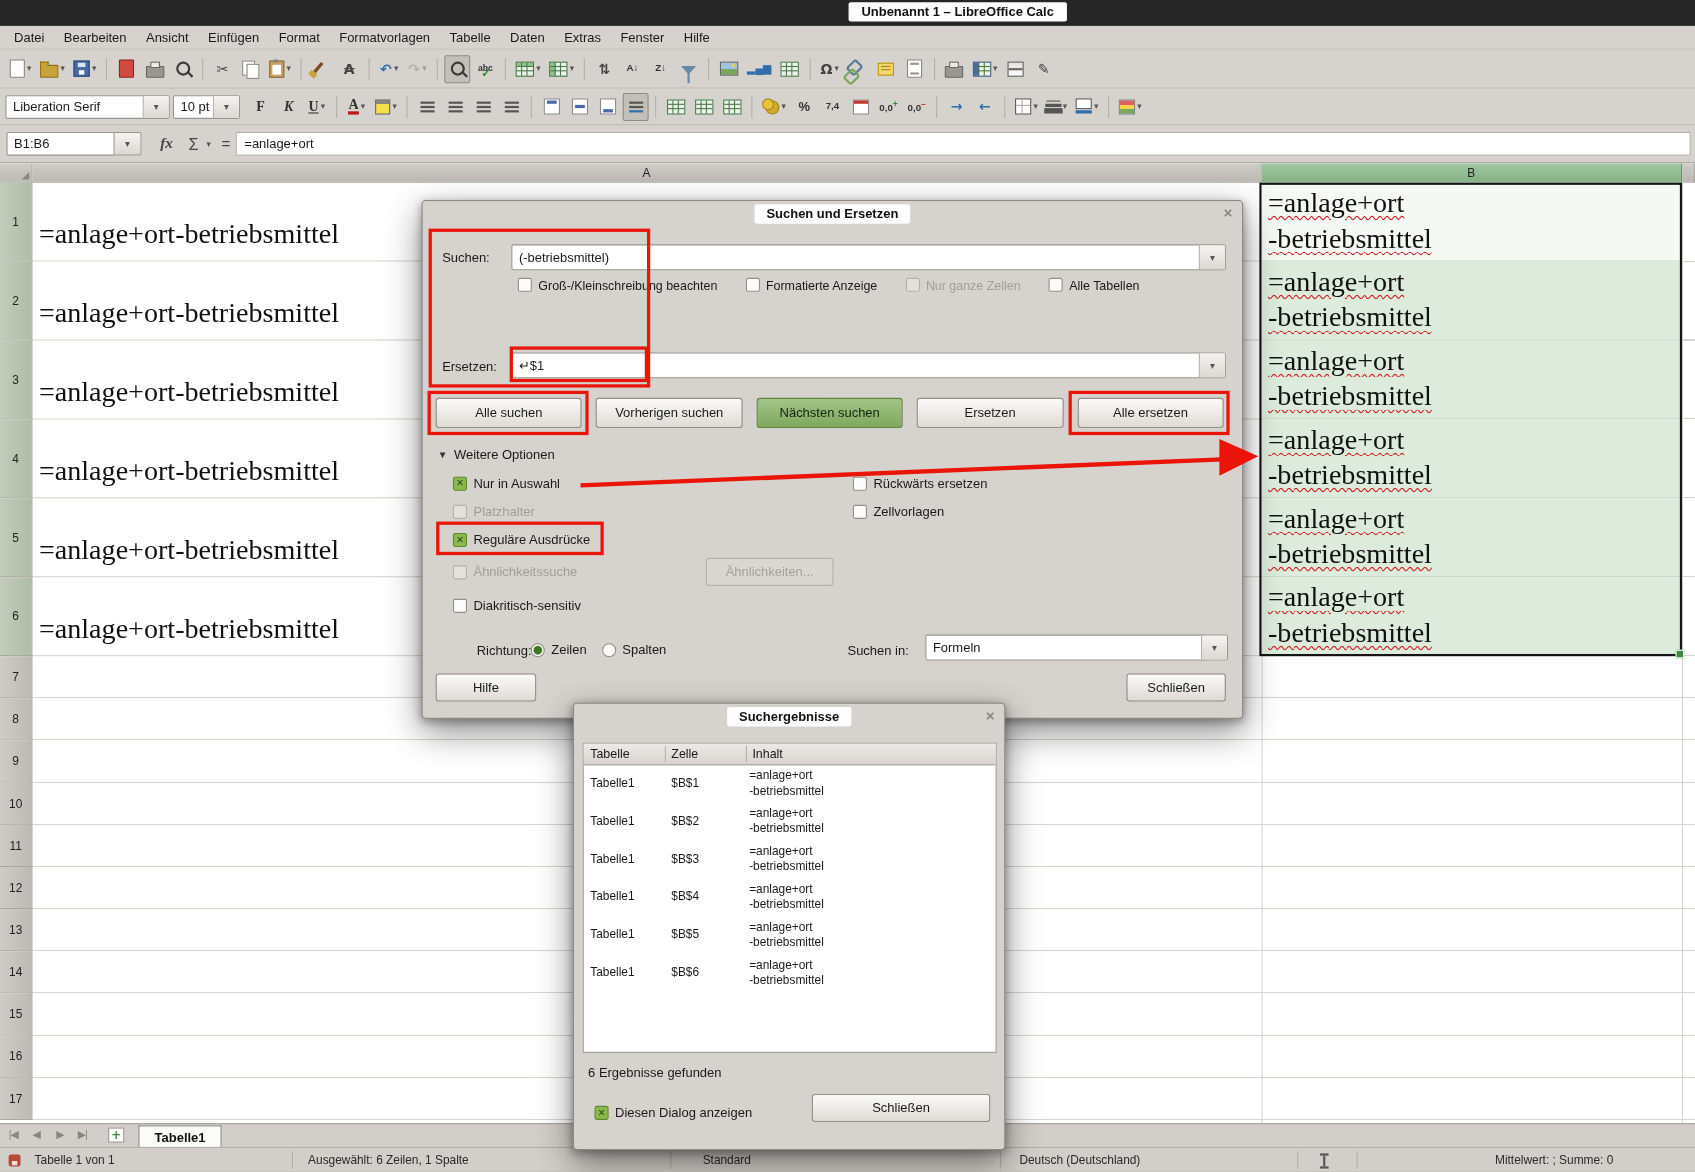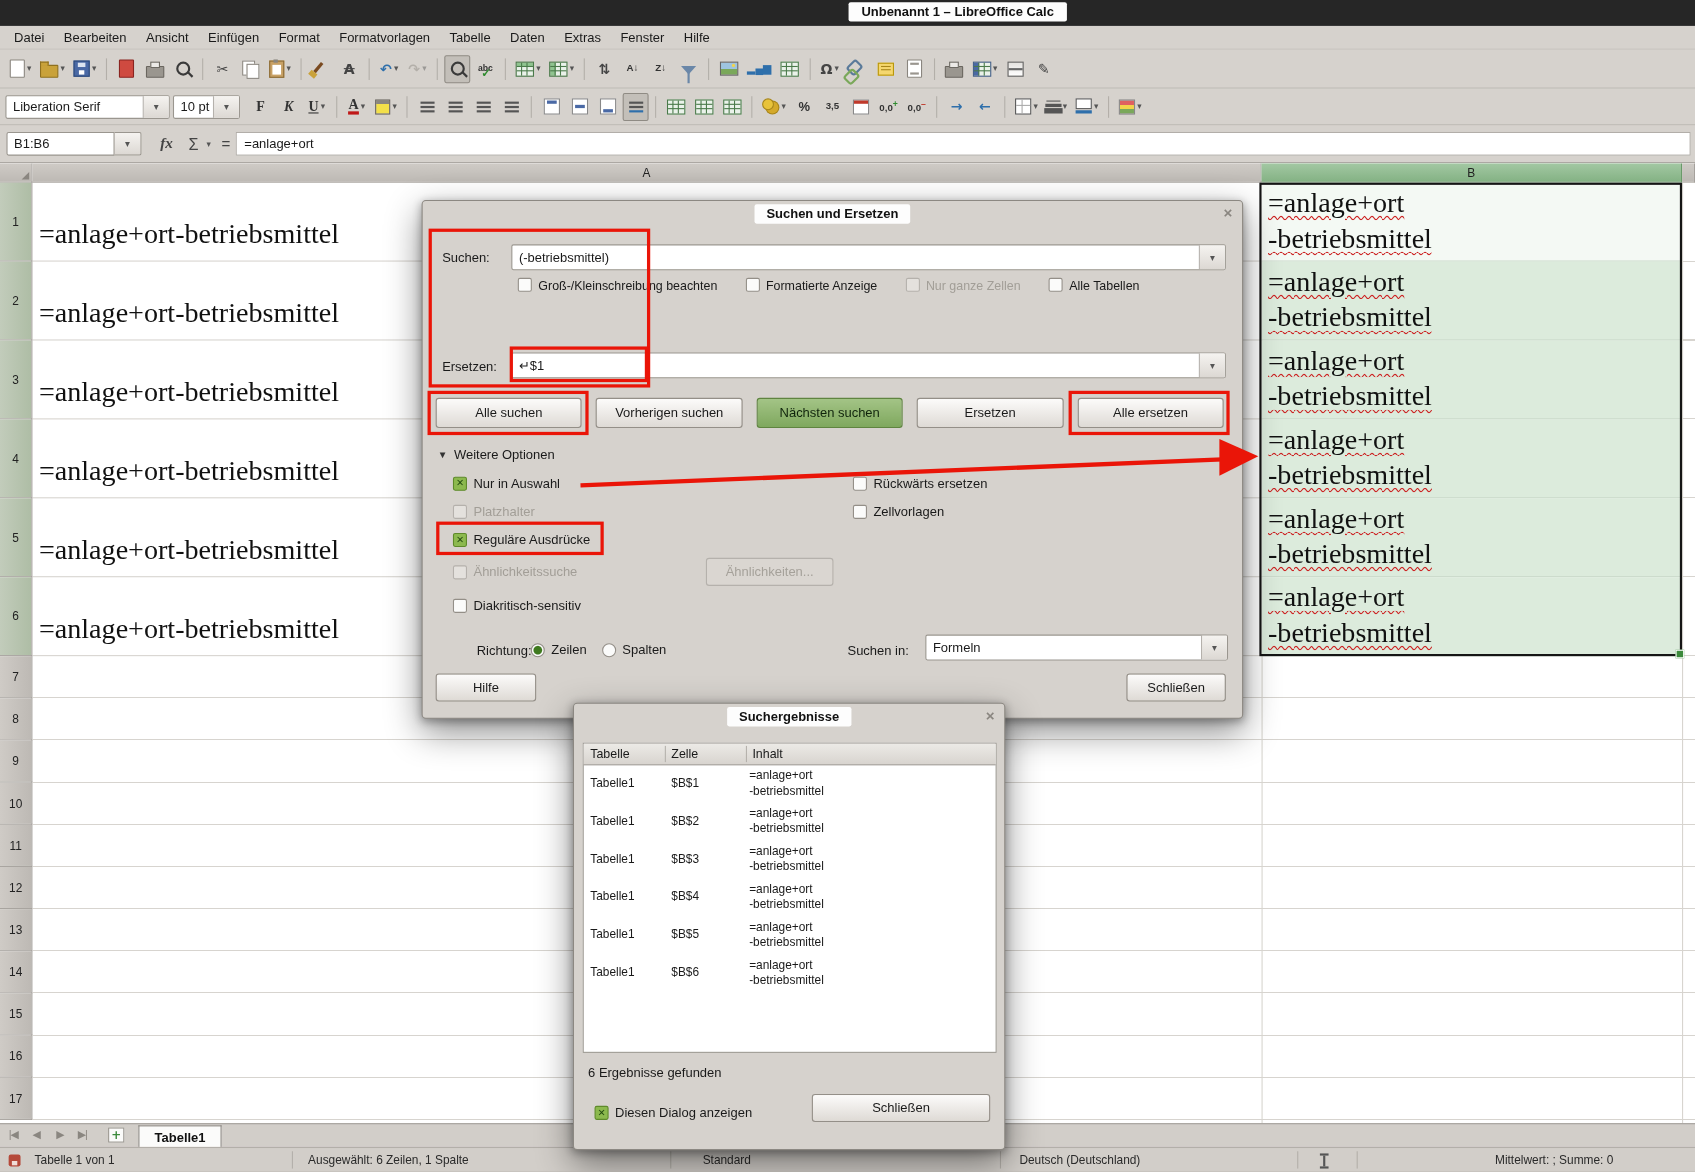--- a/index.html
+++ b/index.html
@@ -431,21 +431,21 @@
       </span>
       <i class="tb-sep" data-interactable="false"></i>
       <span class="tb-btn n-format-currency-icon" data-interactable="true">
         <i class="s-coin"></i>
         <span class="dd" data-interactable="true"></span>
       </span>
       <span class="tb-btn n-format-percent-icon" data-interactable="true">
         <span class="lab">%</span>
       </span>
       <span class="tb-btn n-format-number-icon" data-interactable="true">
-        <span class="lab">3,5</span>
+        <span class="lab">7,4</span>
       </span>
       <span class="tb-btn n-format-date-icon" data-interactable="true">
         <i class="s-cal"></i>
       </span>
       <span class="tb-btn n-add-decimal-icon" data-interactable="true">
         <span class="lab">0,0</span>
       </span>
       <span class="tb-btn n-delete-decimal-icon" data-interactable="true">
         <span class="lab">0,0</span>
       </span>

